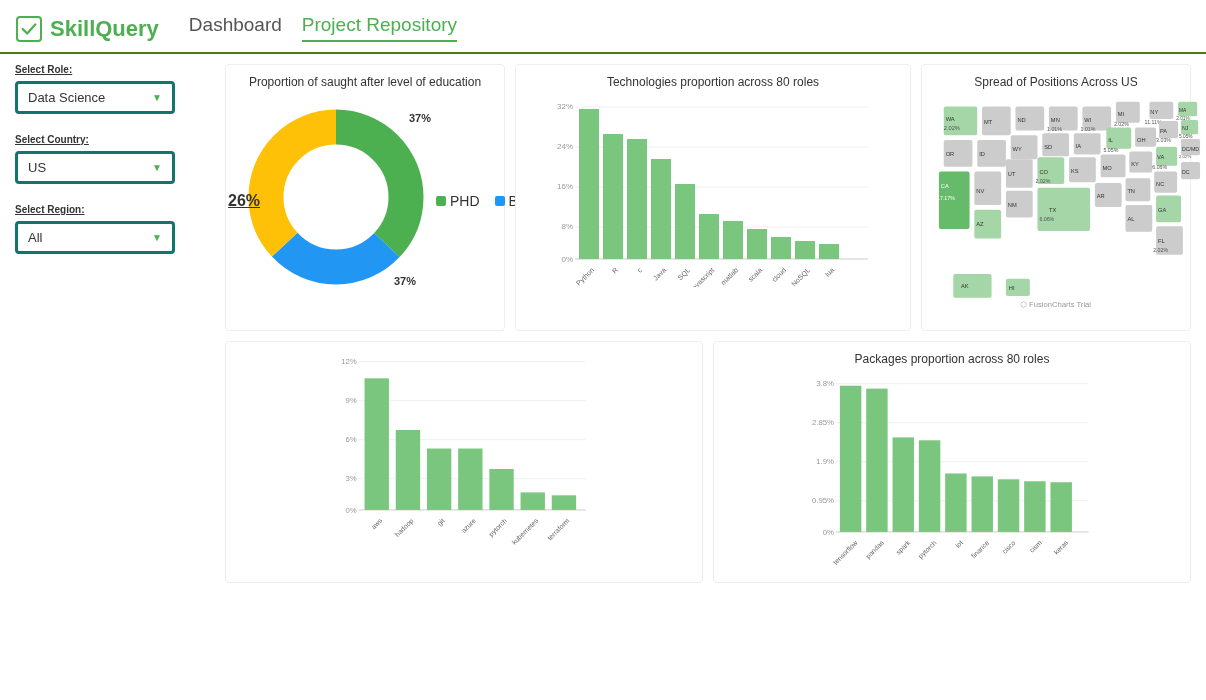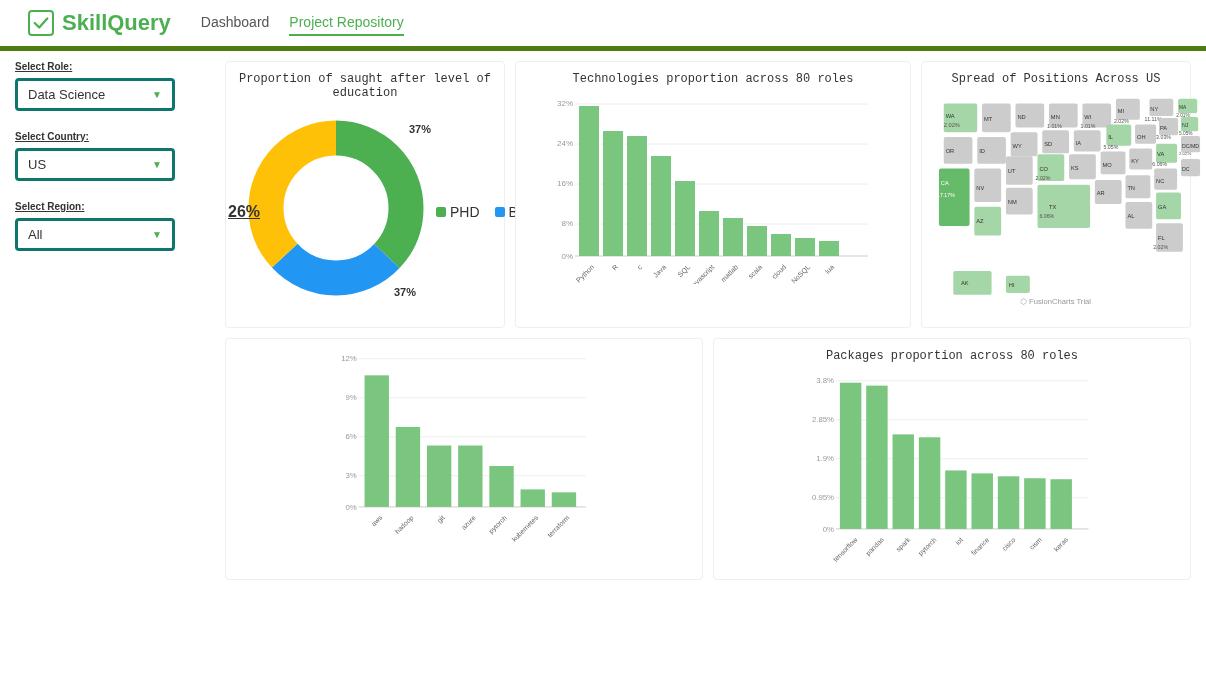--- a/index.html
+++ b/index.html
@@ -1,44 +1,44 @@
 <!DOCTYPE html>
 <html><head>
   <meta charset="utf-8">
   <style>
     * { box-sizing: border-box; margin: 0; padding: 0; }
     body { font-family: Arial, sans-serif; background: #fff; color: #333; font-size: 12px; }
 
     
-    .header { display: flex; align-items: flex-end; padding: 10px 28px; border-bottom: 5px solid #4d7c0f; }
+    .header { display: flex; align-items: flex-end; padding: 10px 16px; border-bottom: 2px solid #4d7c0f; }
     .logo { display: flex; align-items: center; gap: 8px; font-size: 22px; font-weight: bold; color: #4CAF50; margin-right: 30px; }
     .logo-icon { width: 26px; height: 26px; border: 2.5px solid #4CAF50; border-radius: 4px; display: flex; align-items: center; justify-content: center; }
     .logo-icon svg { width: 18px; height: 18px; }
     .nav { display: flex; gap: 20px; }
-    .nav-item { color: #555; cursor: pointer; font-size: 14px; padding: 4px 0; }
+    .nav-item { color: #555; cursor: pointer; font-size: 19px; padding: 4px 0; }
     .nav-item.active { color: #4CAF50; border-bottom: 2px solid #4CAF50; }
 
     
     .main { display: flex; padding: 10px 15px; gap: 10px; }
 
     
     .sidebar { width: 200px; flex-shrink: 0; }
     .filter-group { margin-bottom: 20px; }
     .filter-label { font-weight: bold; font-size: 10px; margin-bottom: 6px; text-decoration: underline; }
     .filter-select { width: 160px; border: 3px solid #0f766e; border-radius: 4px; padding: 6px 10px; font-size: 13px; display: flex; align-items: center; justify-content: space-between; cursor: pointer; background: #fff; }
     .filter-select span { color: #333; }
     .filter-select .arrow { color: #4CAF50; font-size: 10px; }
 
     
     .charts-area { flex: 1; display: flex; flex-direction: column; gap: 10px; }
     .charts-row { display: flex; gap: 10px; }
 
     
     .chart-panel { background: #fff; border: 1px solid #eee; border-radius: 4px; padding: 10px; flex: 1; }
-    .chart-title { text-align: center; font-size: 12px; color: #333; margin-bottom: 8px; font-weight: normal; font-family: Liberation Mono, monospace; }
+    .chart-title { text-align: center; font-size: 12px; color: #333; margin-bottom: 8px; font-weight: normal; }
 
     
     .donut-container { display: flex; flex-direction: row; align-items: center; }
     .legend { display: flex; gap: 15px; margin-top: 8px; font-size: 14px; }
     .legend-item { display: flex; align-items: center; gap: 4px; }
     .legend-dot { width: 10px; height: 10px; border-radius: 2px; }
 
     
     .map-panel { background: #fff; border: 1px solid #eee; border-radius: 4px; padding: 10px; width: 340px; flex-shrink: 0; }
   </style>

